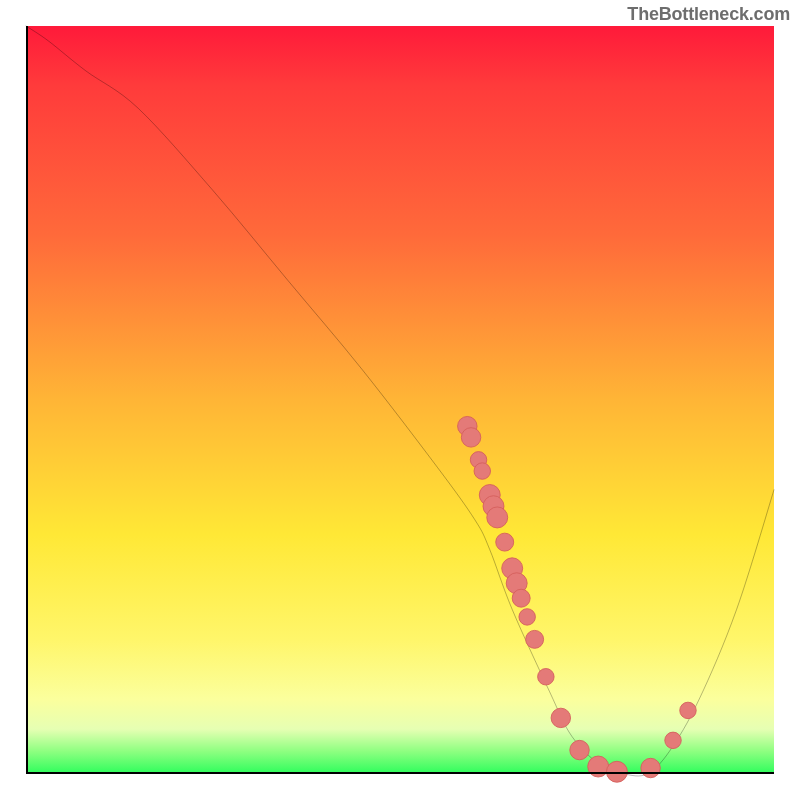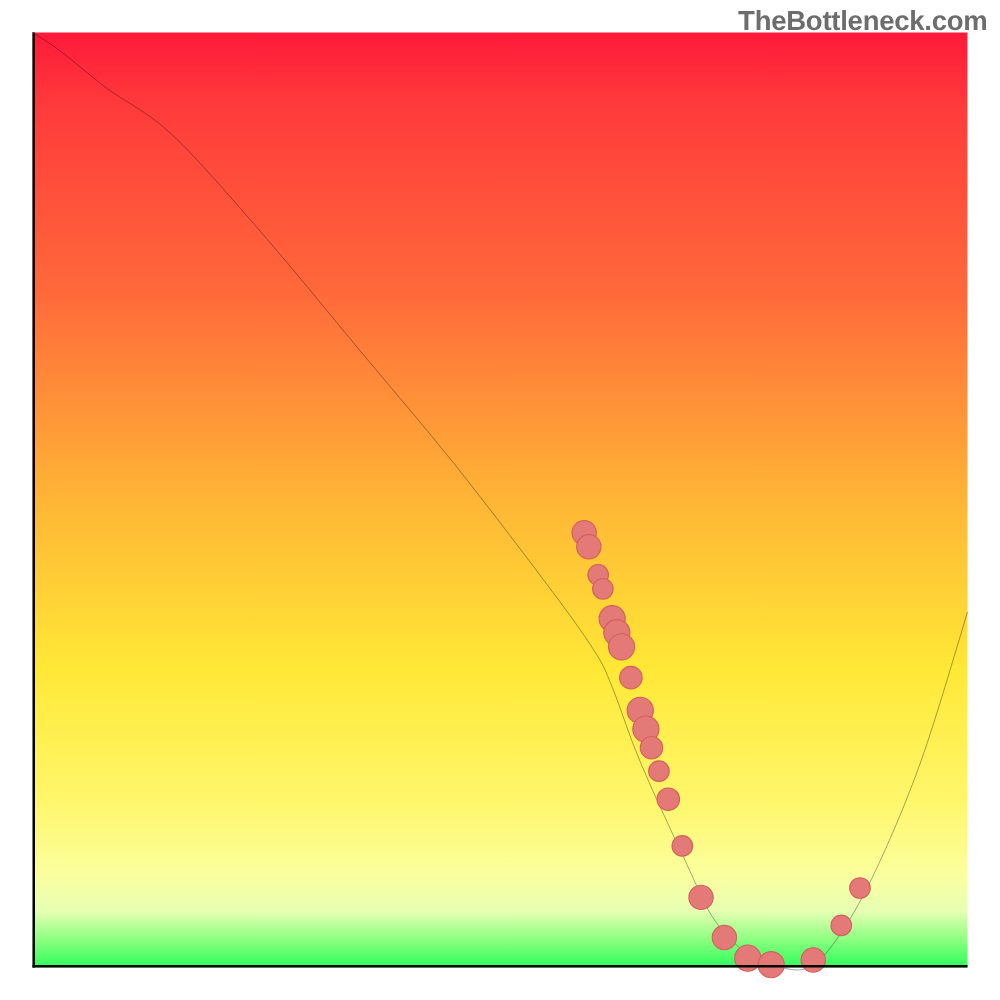--- a/index.html
+++ b/index.html
@@ -58,21 +58,21 @@
   .axis-border.bottom {
     left: 26px;
     top: 772px;
     width: 748px;
     height: 2px;
   }
   .watermark {
     position: absolute;
     top: 4px;
     right: 10px;
-    font-size: 22px;
+    font-size: 18px;
     font-weight: 600;
     color: #6d6d6d;
     letter-spacing: -0.2px;
     user-select: none;
     pointer-events: none;
   }
   svg.curve-layer {
     position: absolute;
     left: 0;
     top: 0;

